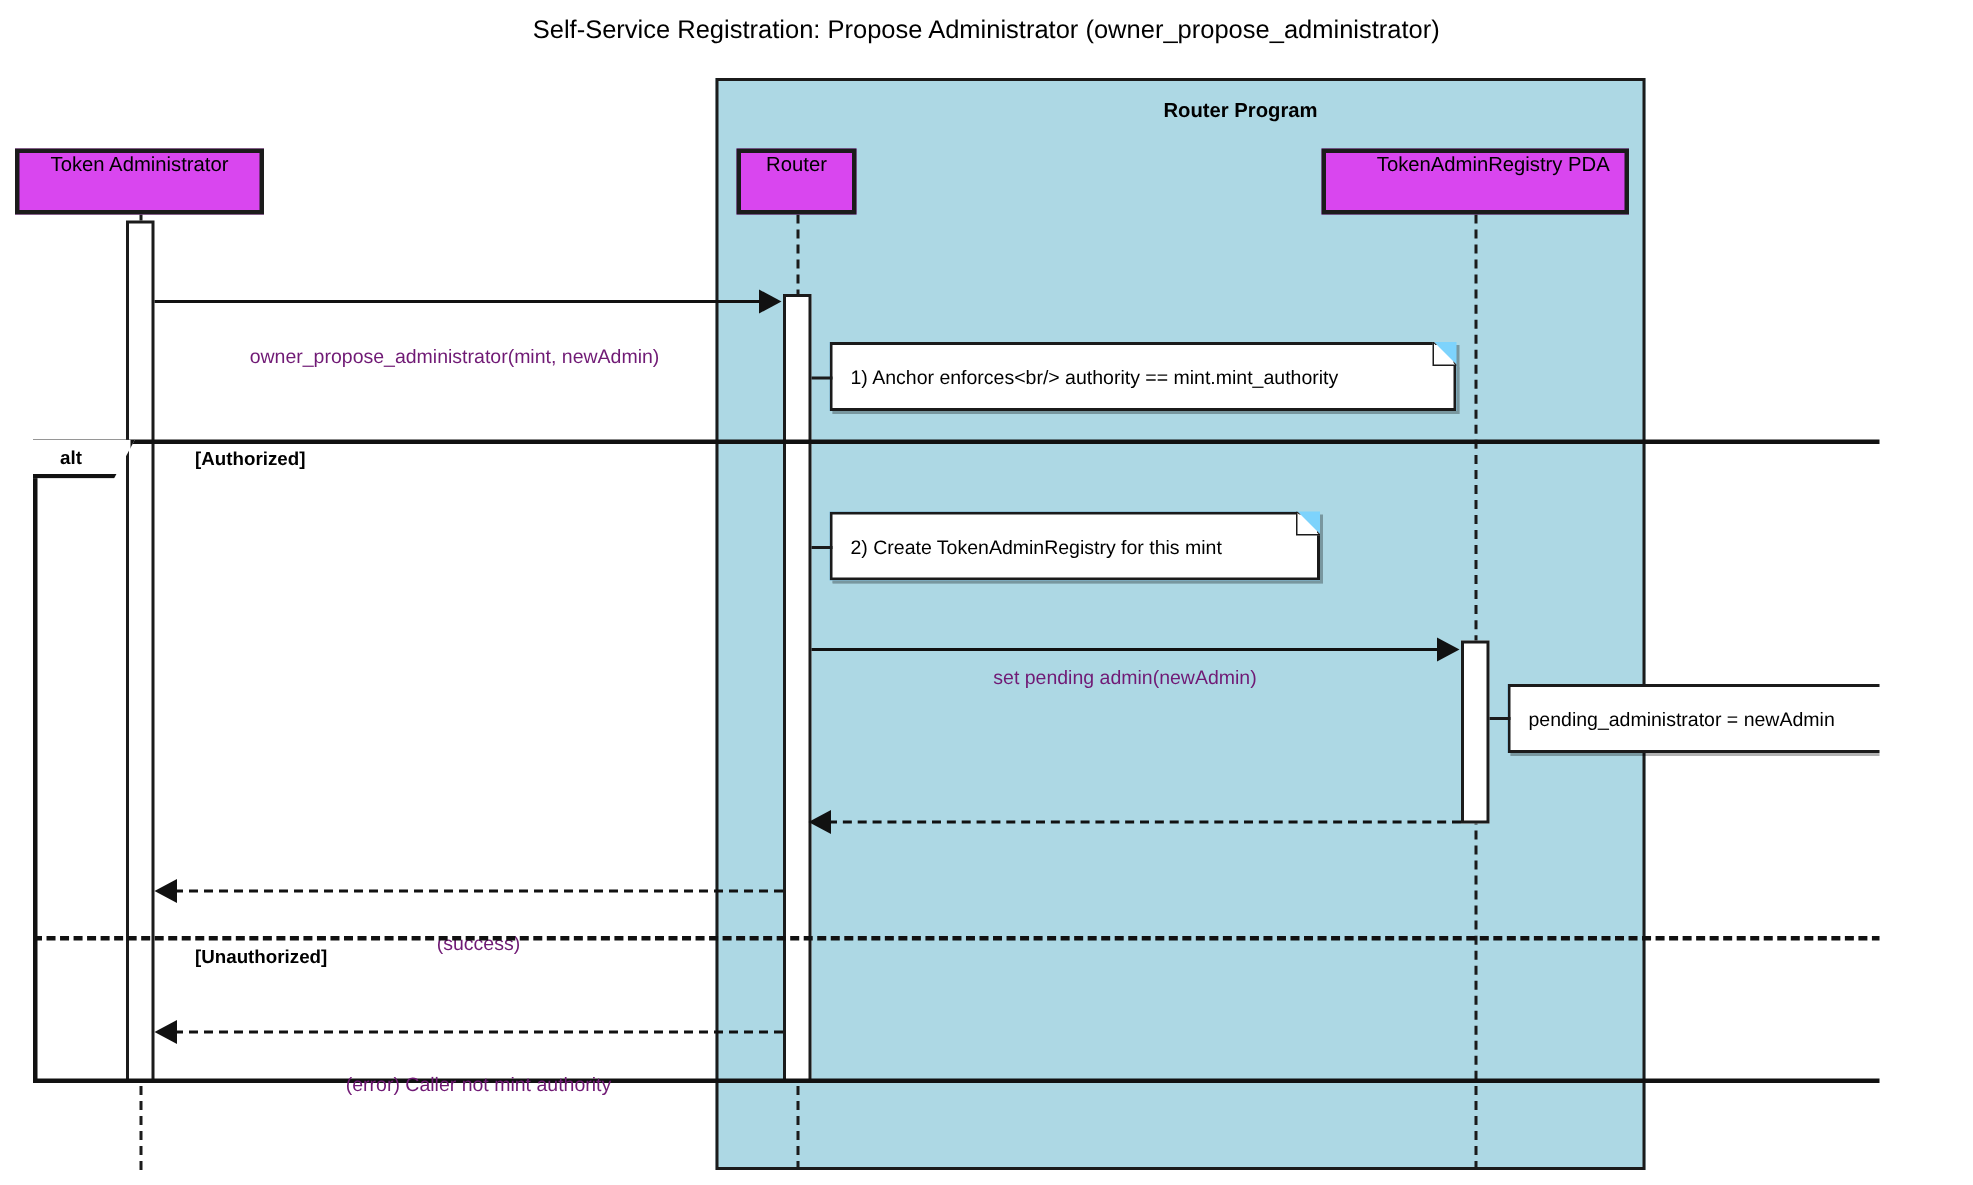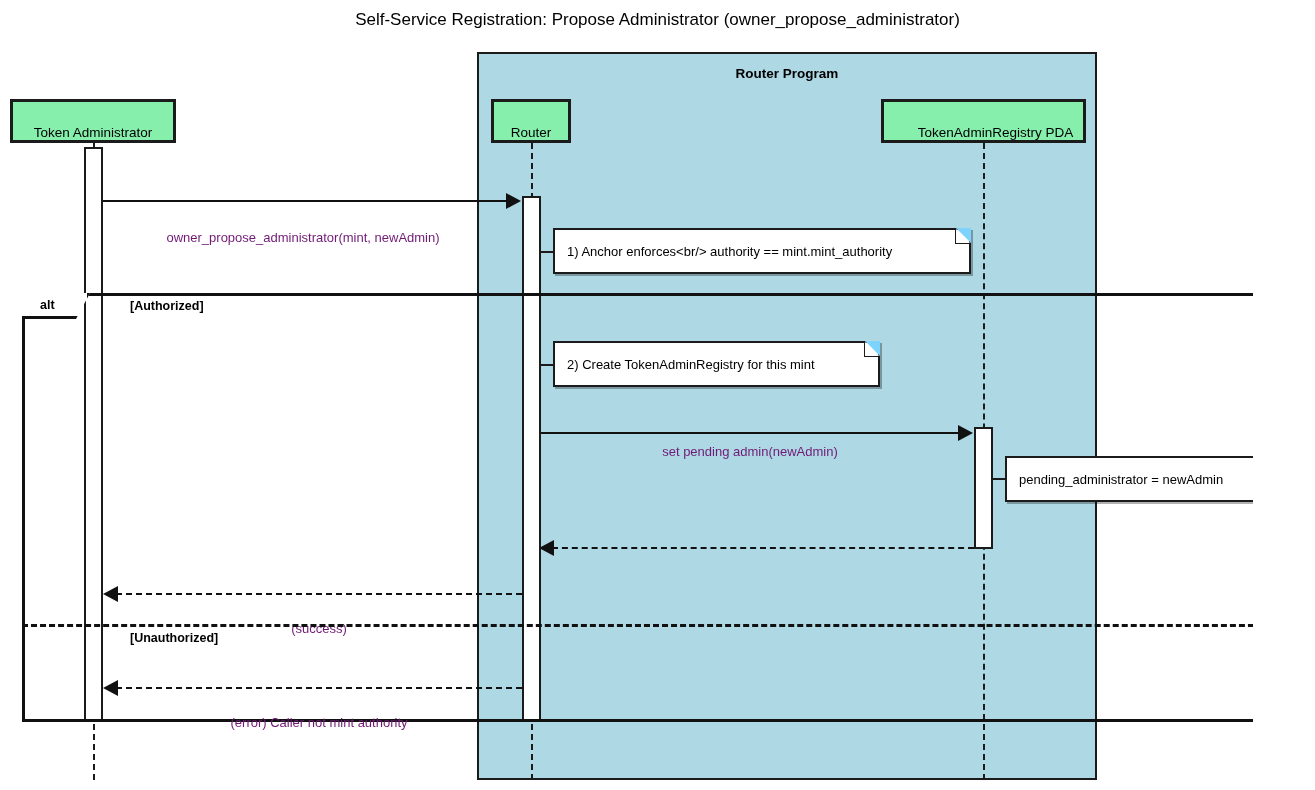--- a/index.html
+++ b/index.html
@@ -41,30 +41,31 @@
   }
   .group-label {
     position: absolute;
     width: 100%;
     text-align: center;
     top: 12px;
     font-size: 13.5px;
     font-weight: bold;
     color: #000;
     white-space: nowrap;
+    padding-left: 40px;
   }
 
   
   .participant {
     position: absolute;
-    background: #86efac;
+    background: #d946ef;
     border: 3px solid #1b1b1b;
     box-sizing: border-box;
     display: flex;
-    align-items: flex-end;
+    align-items: flex-start;
     justify-content: center;
     font-size: 13.5px;
     color: #000;
     white-space: nowrap;
   }
 
   
   .lifeline {
     position: absolute;
     width: 0;

